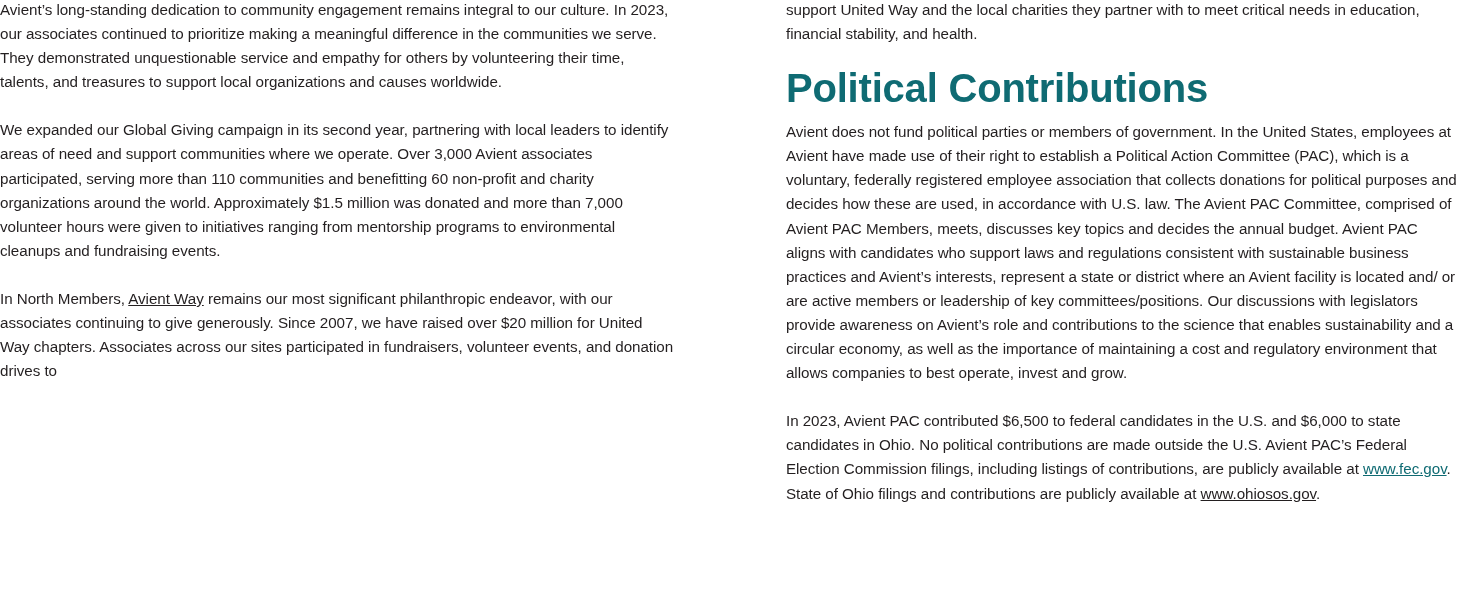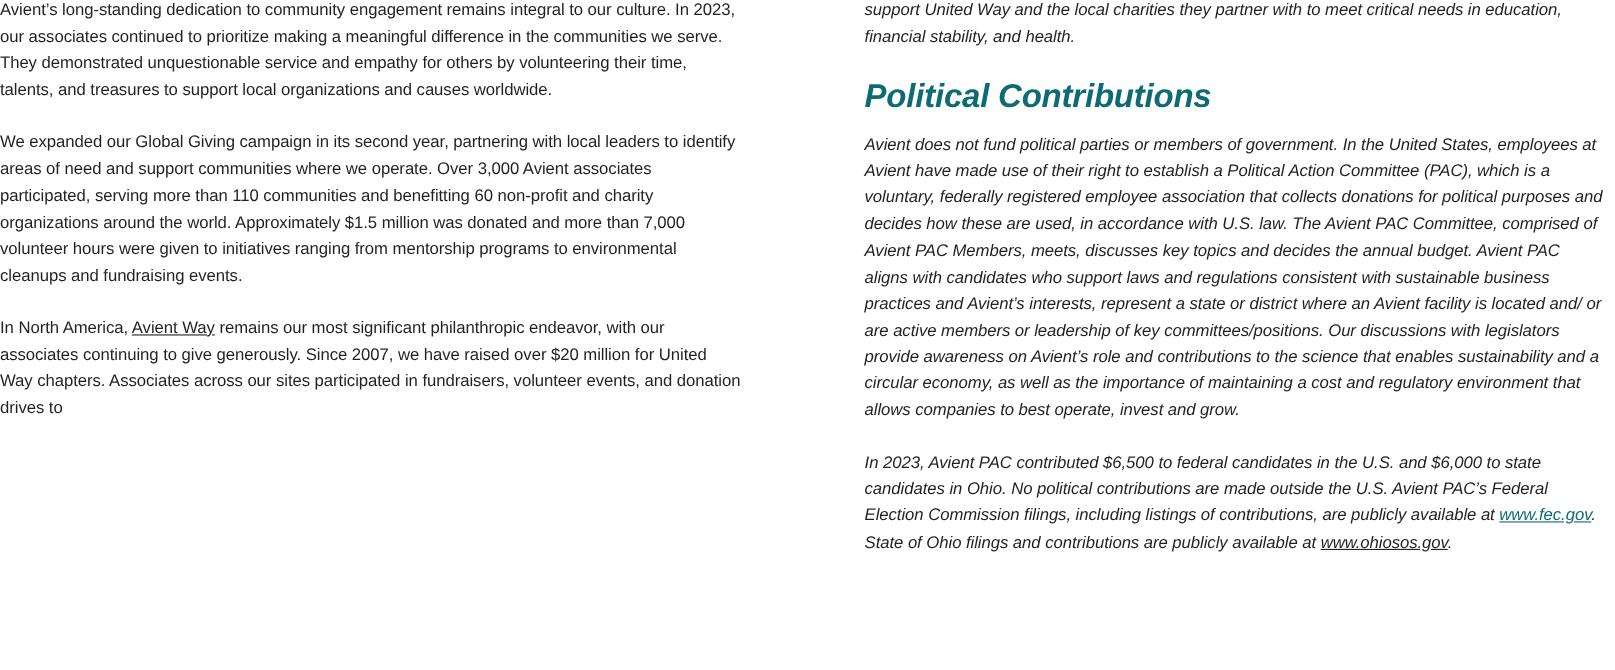--- a/index.html
+++ b/index.html
@@ -30,35 +30,34 @@
   .col {
     box-sizing: border-box;
   }
   .col-left {
     width: 712px;
     padding: 0 16px 0 0;
   }
   .col-right {
     width: 756px;
     padding: 0 8px 0 54px;
-    font-style: italic;
   }
   p {
     margin: 0 0 24px 0;
     font-size: 15.2px;
     line-height: 24.1px;
     letter-spacing: -0.05px;
     color: #231f20;
   }
   p.tight {
     margin-bottom: 0;
   }
   h2 {
     margin: 8px 0 14px 0;
-    font-size: 30px;
+    font-size: 40px;
     line-height: 36px;
     font-weight: 700;
     letter-spacing: -0.2px;
     color: #0f6b73;
   }
   a.ulink {
     color: #231f20;
     text-decoration: underline;
   }
   a.tlink {
@@ -72,21 +71,21 @@
 </style>
 </head>
 <body>
 
 <div class="page">
   <div class="columns">
 
     <div class="col col-left">
       <p class="first-para">Avient’s long-standing dedication to community engagement remains integral to our culture. In 2023, our associates continued to prioritize making a meaningful difference in the communities we serve. They demonstrated unquestionable service and empathy for others by volunteering their time, talents, and treasures to support local organizations and causes worldwide.</p>
       <p>We expanded our Global Giving campaign in its second year, partnering with local leaders to identify areas of need and support communities where we operate. Over 3,000 Avient associates participated, serving more than 110 communities and benefitting 60 non-profit and charity organizations around the world. Approximately $1.5 million was donated and more than 7,000 volunteer hours were given to initiatives ranging from mentorship programs to environmental cleanups and fundraising events.</p>
-      <p><span>In North America, </span><a class="ulink" href="#">Avient Way</a><span> remains our most significant philanthropic endeavor, with our associates continuing to give generously. Since 2007, we have raised over $20 million for United Way chapters. Associates across our sites participated in fundraisers, volunteer events, and donation drives to</span></p>
+      <p><span>In North Members, </span><a class="ulink" href="#">Avient Way</a><span> remains our most significant philanthropic endeavor, with our associates continuing to give generously. Since 2007, we have raised over $20 million for United Way chapters. Associates across our sites participated in fundraisers, volunteer events, and donation drives to</span></p>
     </div>
 
     <div class="col col-right">
       <p class="first-para">support United Way and the local charities they partner with to meet critical needs in education, financial stability, and health.</p>
       <h2>Political Contributions</h2>
       <p>Avient does not fund political parties or members of government. In the United States, employees at Avient have made use of their right to establish a Political Action Committee (PAC), which is a voluntary, federally registered employee association that collects donations for political purposes and decides how these are used, in accordance with U.S. law. The Avient PAC Committee, comprised of Avient PAC Members, meets, discusses key topics and decides the annual budget. Avient PAC aligns with candidates who support laws and regulations consistent with sustainable business practices and Avient’s interests, represent a state or district where an Avient facility is located and/ or are active members or leadership of key committees/positions. Our discussions with legislators provide awareness on Avient’s role and contributions to the science that enables sustainability and a circular economy, as well as the importance of maintaining a cost and regulatory environment that allows companies to best operate, invest and grow.</p>
       <p class="tight"><span>In 2023, Avient PAC contributed $6,500 to federal candidates in the U.S. and $6,000 to state candidates in Ohio. No political contributions are made outside the U.S. Avient PAC’s Federal Election Commission filings, including listings of contributions, are publicly available at </span><a class="tlink" href="#">www.fec.gov</a><span>. State of Ohio filings and contributions are publicly available at </span><a class="ulink" href="#">www.ohiosos.gov</a><span>.</span></p>
     </div>
 
   </div>

